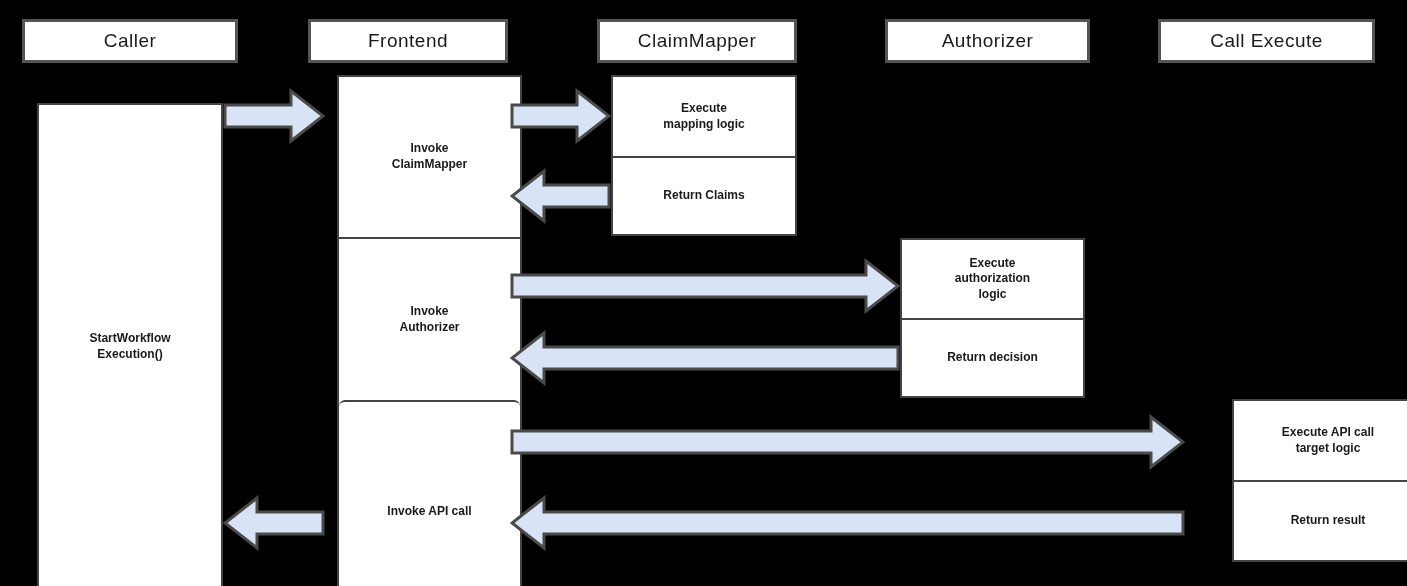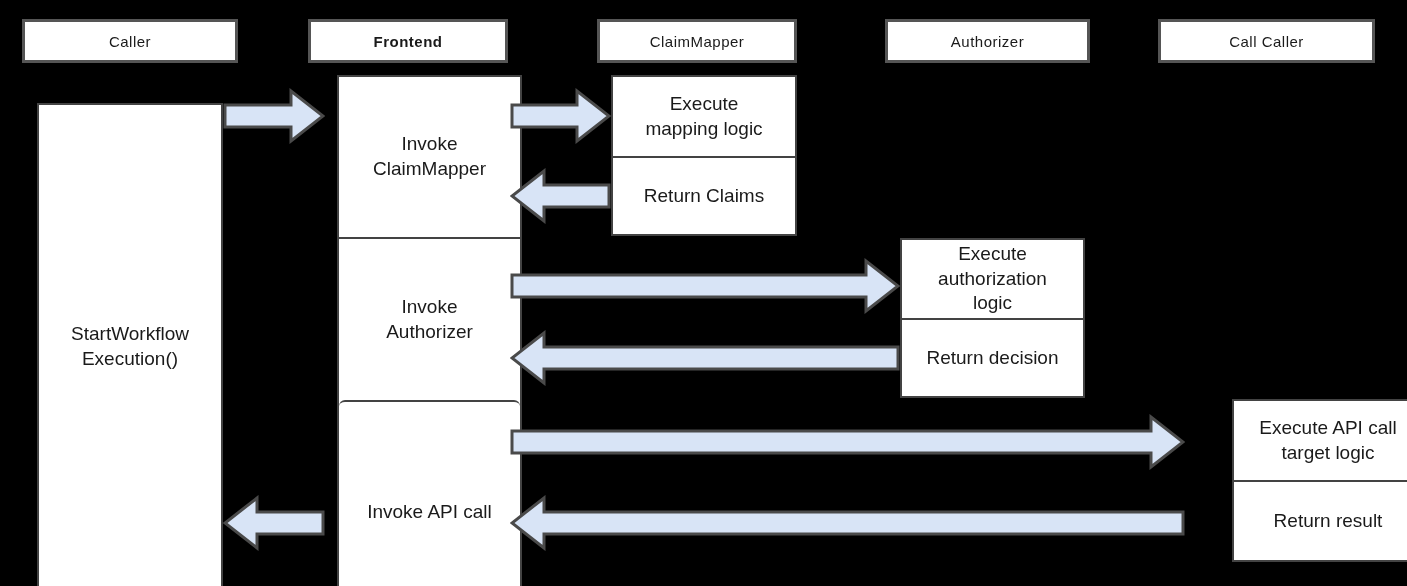--- a/index.html
+++ b/index.html
@@ -18,40 +18,40 @@
   .hdr {
     position: absolute;
     top: 19px;
     height: 44px;
     background: var(--box-fill, #ffffff);
     border: 3px solid var(--header-border, #555555);
     box-sizing: border-box;
     display: flex;
     align-items: center;
     justify-content: center;
-    font-size: 15px;
+    font-size: 19px;
     font-weight: 400;
     letter-spacing: 0.5px;
     color: var(--text, #1a1a1a);
   }
   .box {
     position: absolute;
     background: var(--box-fill, #ffffff);
     border: 2px solid var(--box-border, #434343);
     box-sizing: border-box;
     display: flex;
     flex-direction: column;
   }
   .section {
     display: flex;
     align-items: center;
     justify-content: center;
     text-align: center;
-    font-weight: 400;
-    font-size: 19px;
+    font-weight: 700;
+    font-size: 12px;
     line-height: 1.3;
     color: var(--text, #1a1a1a);
     white-space: pre-line;
     box-sizing: border-box;
   }
   .section.divided {
     border-top: 2px solid var(--box-border, #434343);
   }
   .arrow {
     position: absolute;
@@ -65,31 +65,31 @@
   }
 </style>
 </head>
 <body>
 
 <div class="canvas">
 
   <div class="hdr" style="left:22px;width:216px;">
     <span>Caller</span>
   </div>
-  <div class="hdr" style="left:308px;width:200px;font-weight:bold;">
+  <div class="hdr" style="left:308px;width:200px;">
     <span>Frontend</span>
   </div>
   <div class="hdr" style="left:597px;width:200px;">
     <span>ClaimMapper</span>
   </div>
   <div class="hdr" style="left:885px;width:205px;">
     <span>Authorizer</span>
   </div>
   <div class="hdr" style="left:1158px;width:217px;">
-    <span>Call Caller</span>
+    <span>Call Execute</span>
   </div>
 
   <div class="box" style="left:37px;top:75px;width:186px;height:487px;margin-top:28px;">
     <div class="section" style="flex:1;">StartWorkflow
 Execution()</div>
   </div>
 
   <div class="box" style="left:337px;top:75px;width:185px;height:549px;">
     <div class="section" style="height:160px;">Invoke
 ClaimMapper</div>

